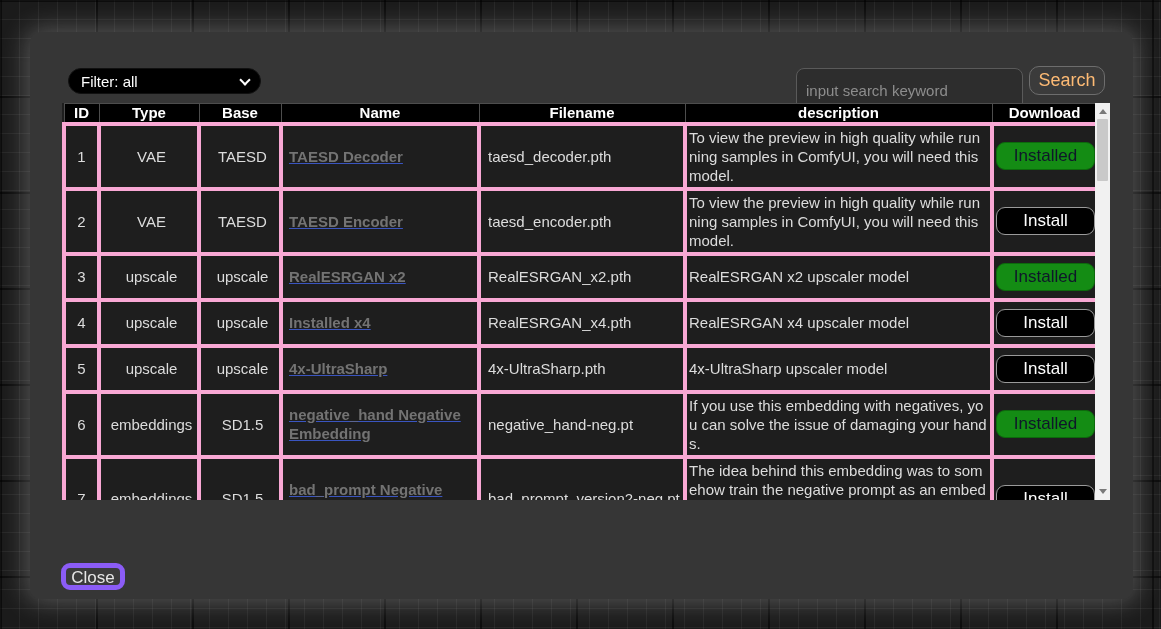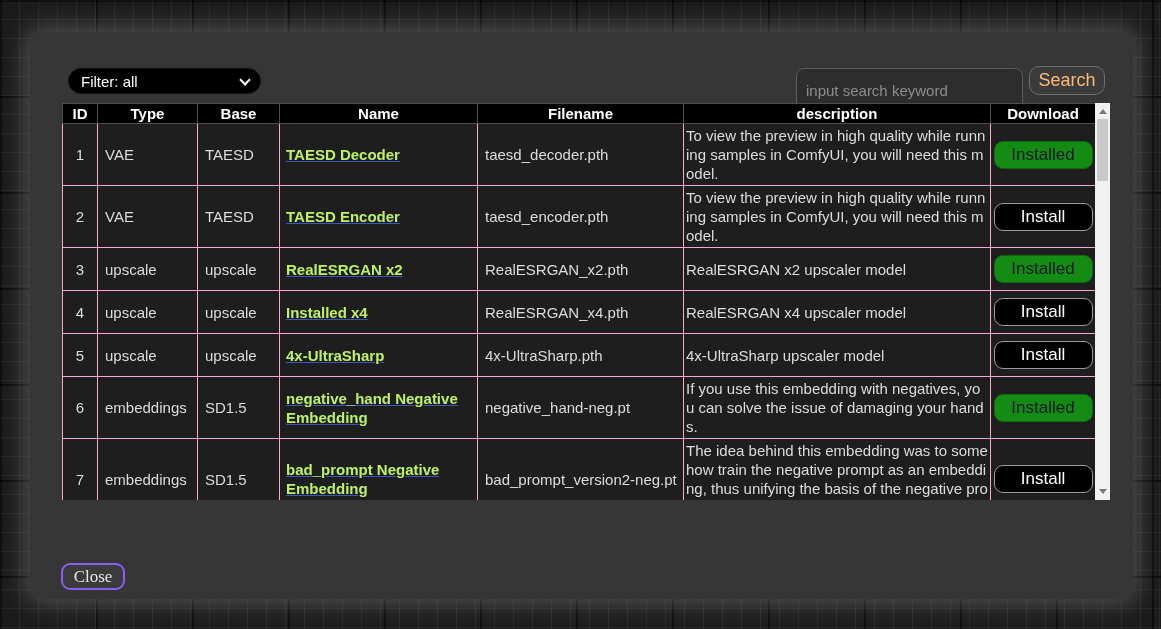--- a/index.html
+++ b/index.html
@@ -59,31 +59,31 @@
     background: #1e1e1e; border: 1px solid #4d4d4d;
   }
   col.c-id { width: 35px; } col.c-type { width: 100px; } col.c-base { width: 82px; }
   col.c-name { width: 198px; } col.c-file { width: 206px; }
   col.c-desc { width: 307px; } col.c-dl { width: 105px; }
   th {
     background: #000; color: #fff; font-size: 15px; font-weight: bold;
     height: 20px; border: 1px solid #4d4d4d; text-align: center; padding: 0 8px;
   }
   td {
-    border: 1px solid #f9a8d4; color: #dcdcdc; font-size: 15px;
+    border: 4px solid #f9a8d4; color: #dcdcdc; font-size: 15px;
     vertical-align: middle; padding: 7px 2px; line-height: 19px;
   }
   td.id { text-align: center; }
-  td.type, td.base { padding-left: 7px; }
+  td.type, td.base { padding-left: 7px; text-align: center; }
   td.file { padding-left: 7px; overflow: hidden; }
   td.name { padding-left: 6px; }
   td.desc { word-break: break-all; padding: 2px 2px; }
   td.dl { text-align: center; }
   a.model-link {
-    color: #bef264; font-weight: bold; font-size: 15px;
+    color: #737373; font-weight: bold; font-size: 15px;
     text-decoration: underline; text-decoration-color: #3a55c0; cursor: pointer;
   }
   .dl-btn {
     font-family: "Liberation Sans", sans-serif;
     font-size: 17px; border-radius: 9px; padding: 2px 10px; min-width: 99px;
     height: 28px; cursor: pointer;
   }
   .dl-btn.installed { background: #148c14; color: #0f172a; border: 1px solid #0c6a0c; }
   .dl-btn.install { background: #000; color: #fff; border: 1px solid #9a9a9a; }
 
@@ -99,23 +99,23 @@
   .sb-arrow-up { top: 6px; border-bottom: 5px solid #7a7a7a; }
   .sb-arrow-down { bottom: 6px; border-top: 5px solid #7a7a7a; }
   .sb-thumb {
     position: absolute; left: 2px; top: 16px; width: 11px; height: 62px;
     background: #c9c9c9; border-radius: 1px;
   }
 
   
   button.close-btn {
     position: absolute; left: 31px; top: 531px; width: 64px; height: 27px;
-    background: #3b3b3b; border: 2px solid #8b5cf6; border-radius: 9px;
+    background: #3b3b3b; border: 5px solid #8b5cf6; border-radius: 9px;
     color: #e6e6e6; font-size: 17px; cursor: pointer;
-    font-family: Liberation Serif, serif;
+    font-family: Liberation Sans, sans-serif;
   }
 </style>
 </head>
 <body>
 
 <div class="dialog">
 
   <div class="filter-wrap">
     <select class="filter">
       <option>Filter: all</option>

